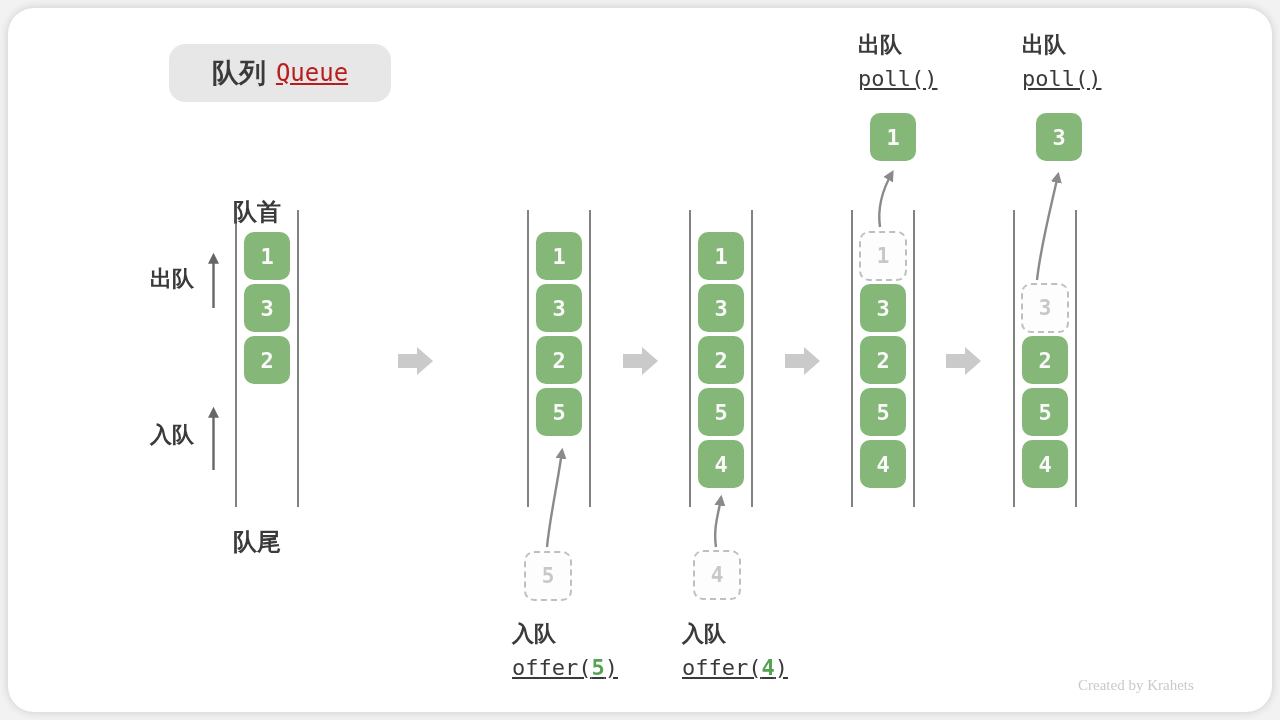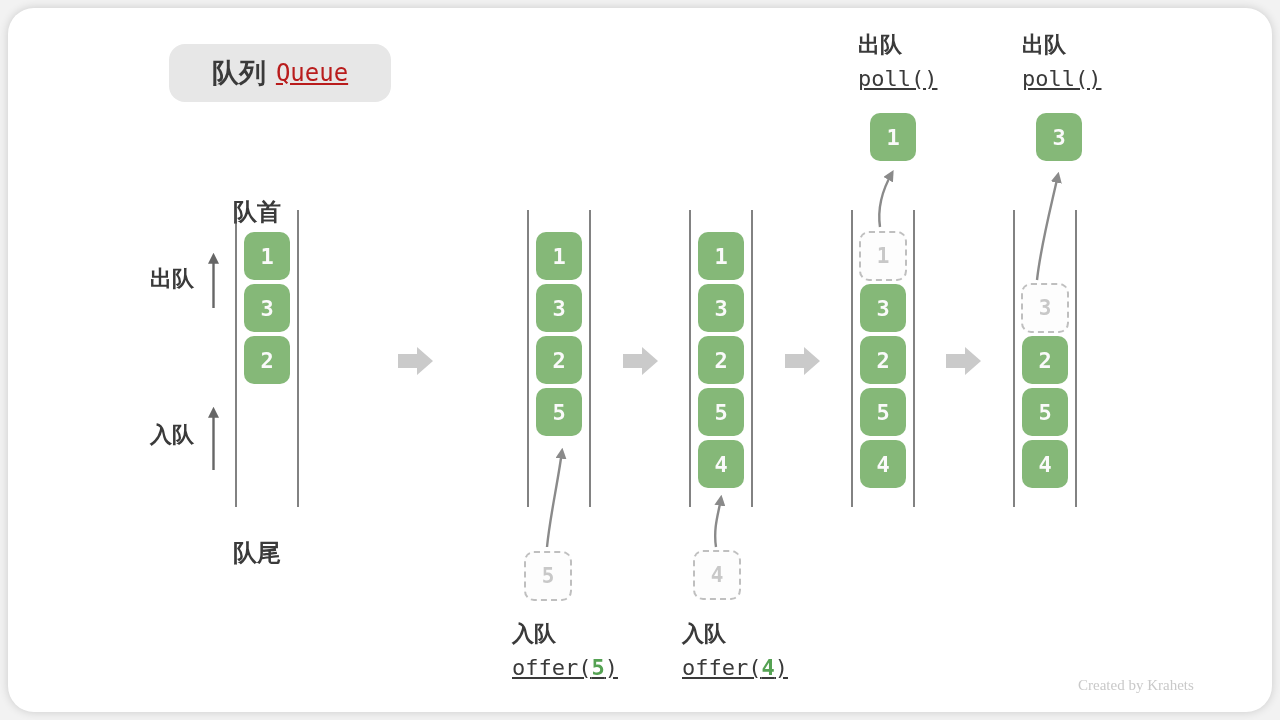--- a/index.html
+++ b/index.html
@@ -52,21 +52,21 @@
 
 <div class="stage">
   <div class="card"></div>
 
   <div class="badge">
     <span class="zh-title">队列</span>
     <span class="en-title">Queue</span>
   </div>
 
   <div class="zh-label" style="left:233px;top:152px;margin-top:44px;">队首</div>
-  <div class="zh-label" style="left:233px;top:537px;">队尾</div>
+  <div class="zh-label" style="left:233px;top:526px;">队尾</div>
 
   <div class="zh-label small" style="left:150px;top:264px;">出队</div>
   <div class="zh-label small" style="left:150px;top:420px;">入队</div>
 
   <svg class="arrows-svg" width="1280" height="720" viewBox="0 0 1280 720">
     <defs>
       <marker id="ah-gray" viewBox="0 0 10 10" refX="7" refY="5" markerWidth="4.6" markerHeight="4.6" orient="auto">
         <path d="M0,0 L10,5 L0,10 z" fill="#8a8a8a"></path>
       </marker>
       <marker id="ah-dark" viewBox="0 0 10 10" refX="7" refY="5" markerWidth="4.6" markerHeight="4.6" orient="auto">

